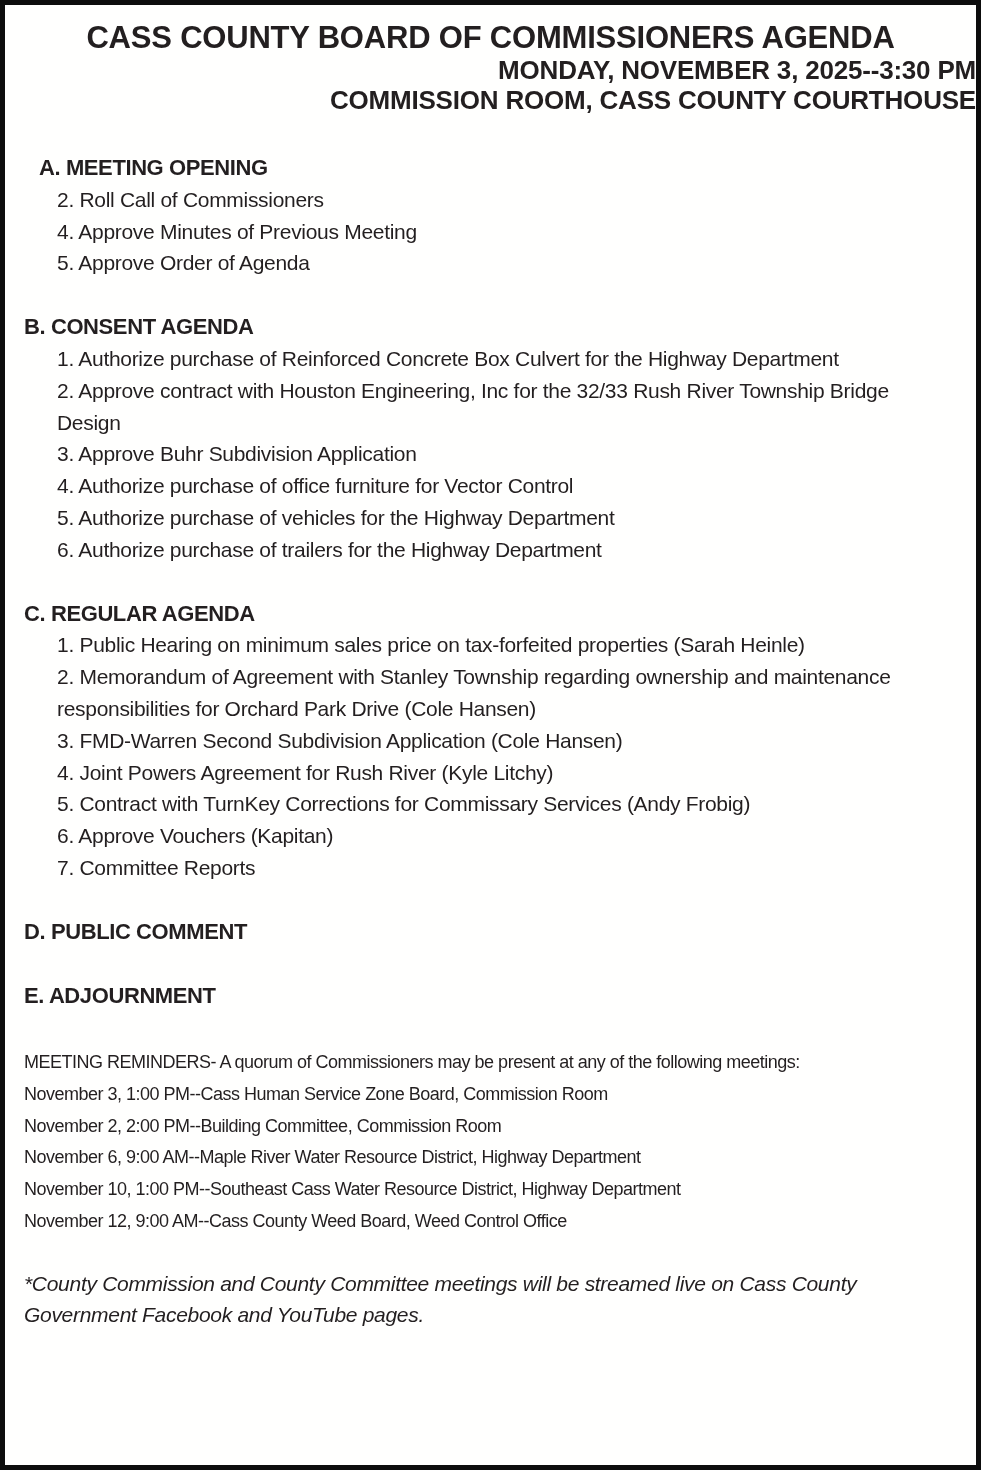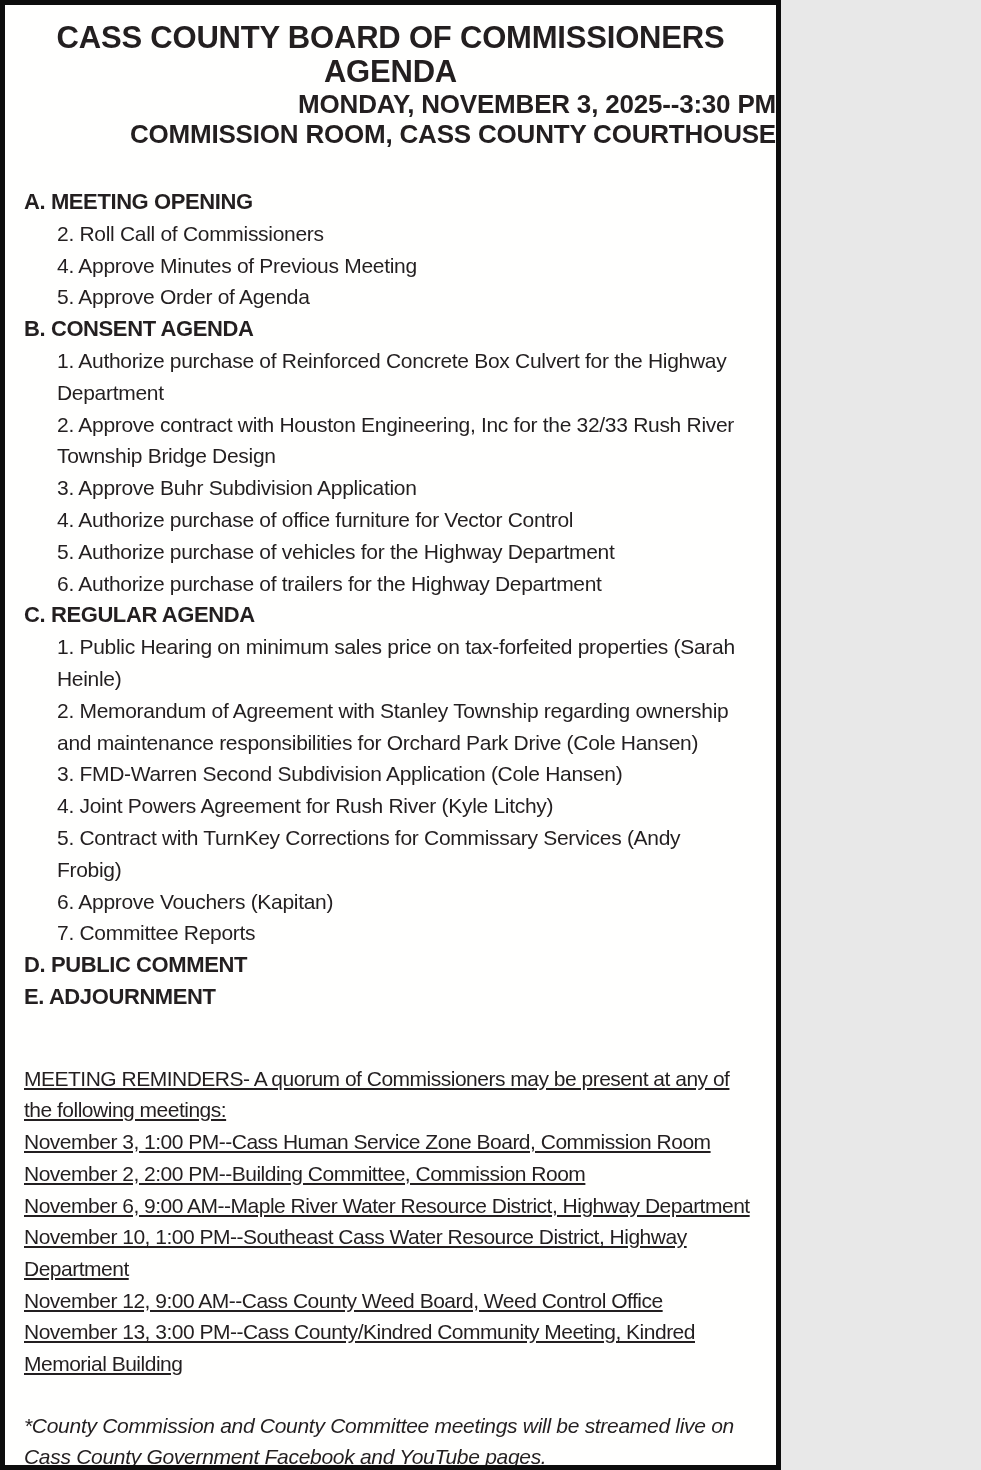--- a/index.html
+++ b/index.html
@@ -2,21 +2,21 @@
 <html><head>
 <meta charset="utf-8">
 <style>
   html, body {
     margin: 0;
     padding: 0;
     background: #e8e8e8;
   }
   .page {
     position: relative;
-    width: 781px;
+    width: 981px;
     height: 1470px;
     box-sizing: border-box;
     background: #fffffe;
     border: 5px solid #0d0d0d;
     overflow: hidden;
     font-family: "Liberation Sans", "DejaVu Sans", sans-serif;
     color: #231f20;
   }
   .doc-header {
     margin-top: 16px;
@@ -32,46 +32,47 @@
     font-size: 26px;
     line-height: 30px;
     letter-spacing: -0.2px;
     text-align: right;
   }
   .content {
     padding-left: 19px;
     padding-right: 26px;
   }
   .section-heading {
+    margin-top: 32px;
     font-size: 22px;
     font-weight: 700;
     line-height: 31.8px;
     letter-spacing: -0.4px;
   }
   .section-heading.first {
     margin-top: 37px;
+    margin-left: 15px;
   }
   .agenda-items {
     margin: 0;
     padding: 0;
     list-style: none;
   }
   .agenda-items li {
     margin-left: 33px;
     max-width: 840px;
     font-size: 21px;
     line-height: 31.8px;
     letter-spacing: -0.3px;
   }
   .reminders {
-    margin-top: 50px;
-    font-size: 21px;
+    margin-top: 36px;
+    font-size: 18px;
     line-height: 31.7px;
     letter-spacing: -0.5px;
-    text-decoration: underline;
   }
   .reminders div {
     max-width: 935px;
   }
   .footnote {
     margin-top: 30px;
     max-width: 935px;
     font-size: 21px;
     font-style: italic;
     line-height: 31.7px;
@@ -127,20 +128,19 @@
 
     <div class="reminders">
       <div>MEETING REMINDERS- A quorum of Commissioners may be present at any of the following meetings:</div>
       <div>
 
       <div>November 3, 1:00 PM--Cass Human Service Zone Board, Commission Room</div>
           <div>November 2, 2:00 PM--Building Committee, Commission Room</div>
           <div>November 6, 9:00 AM--Maple River Water Resource District, Highway Department</div>
           <div>November 10, 1:00 PM--Southeast Cass Water Resource District, Highway Department</div>
           <div>November 12, 9:00 AM--Cass County Weed Board, Weed Control Office</div>
-          <div>November 13, 3:00 PM--Cass County/Kindred Community Meeting, Kindred Memorial Building</div>
         </div>
     </div>
 
     <div class="footnote">*County Commission and County Committee meetings will be streamed live on Cass County Government Facebook and YouTube pages.</div>
 
   </div>
 </div>
 
 </body></html>

